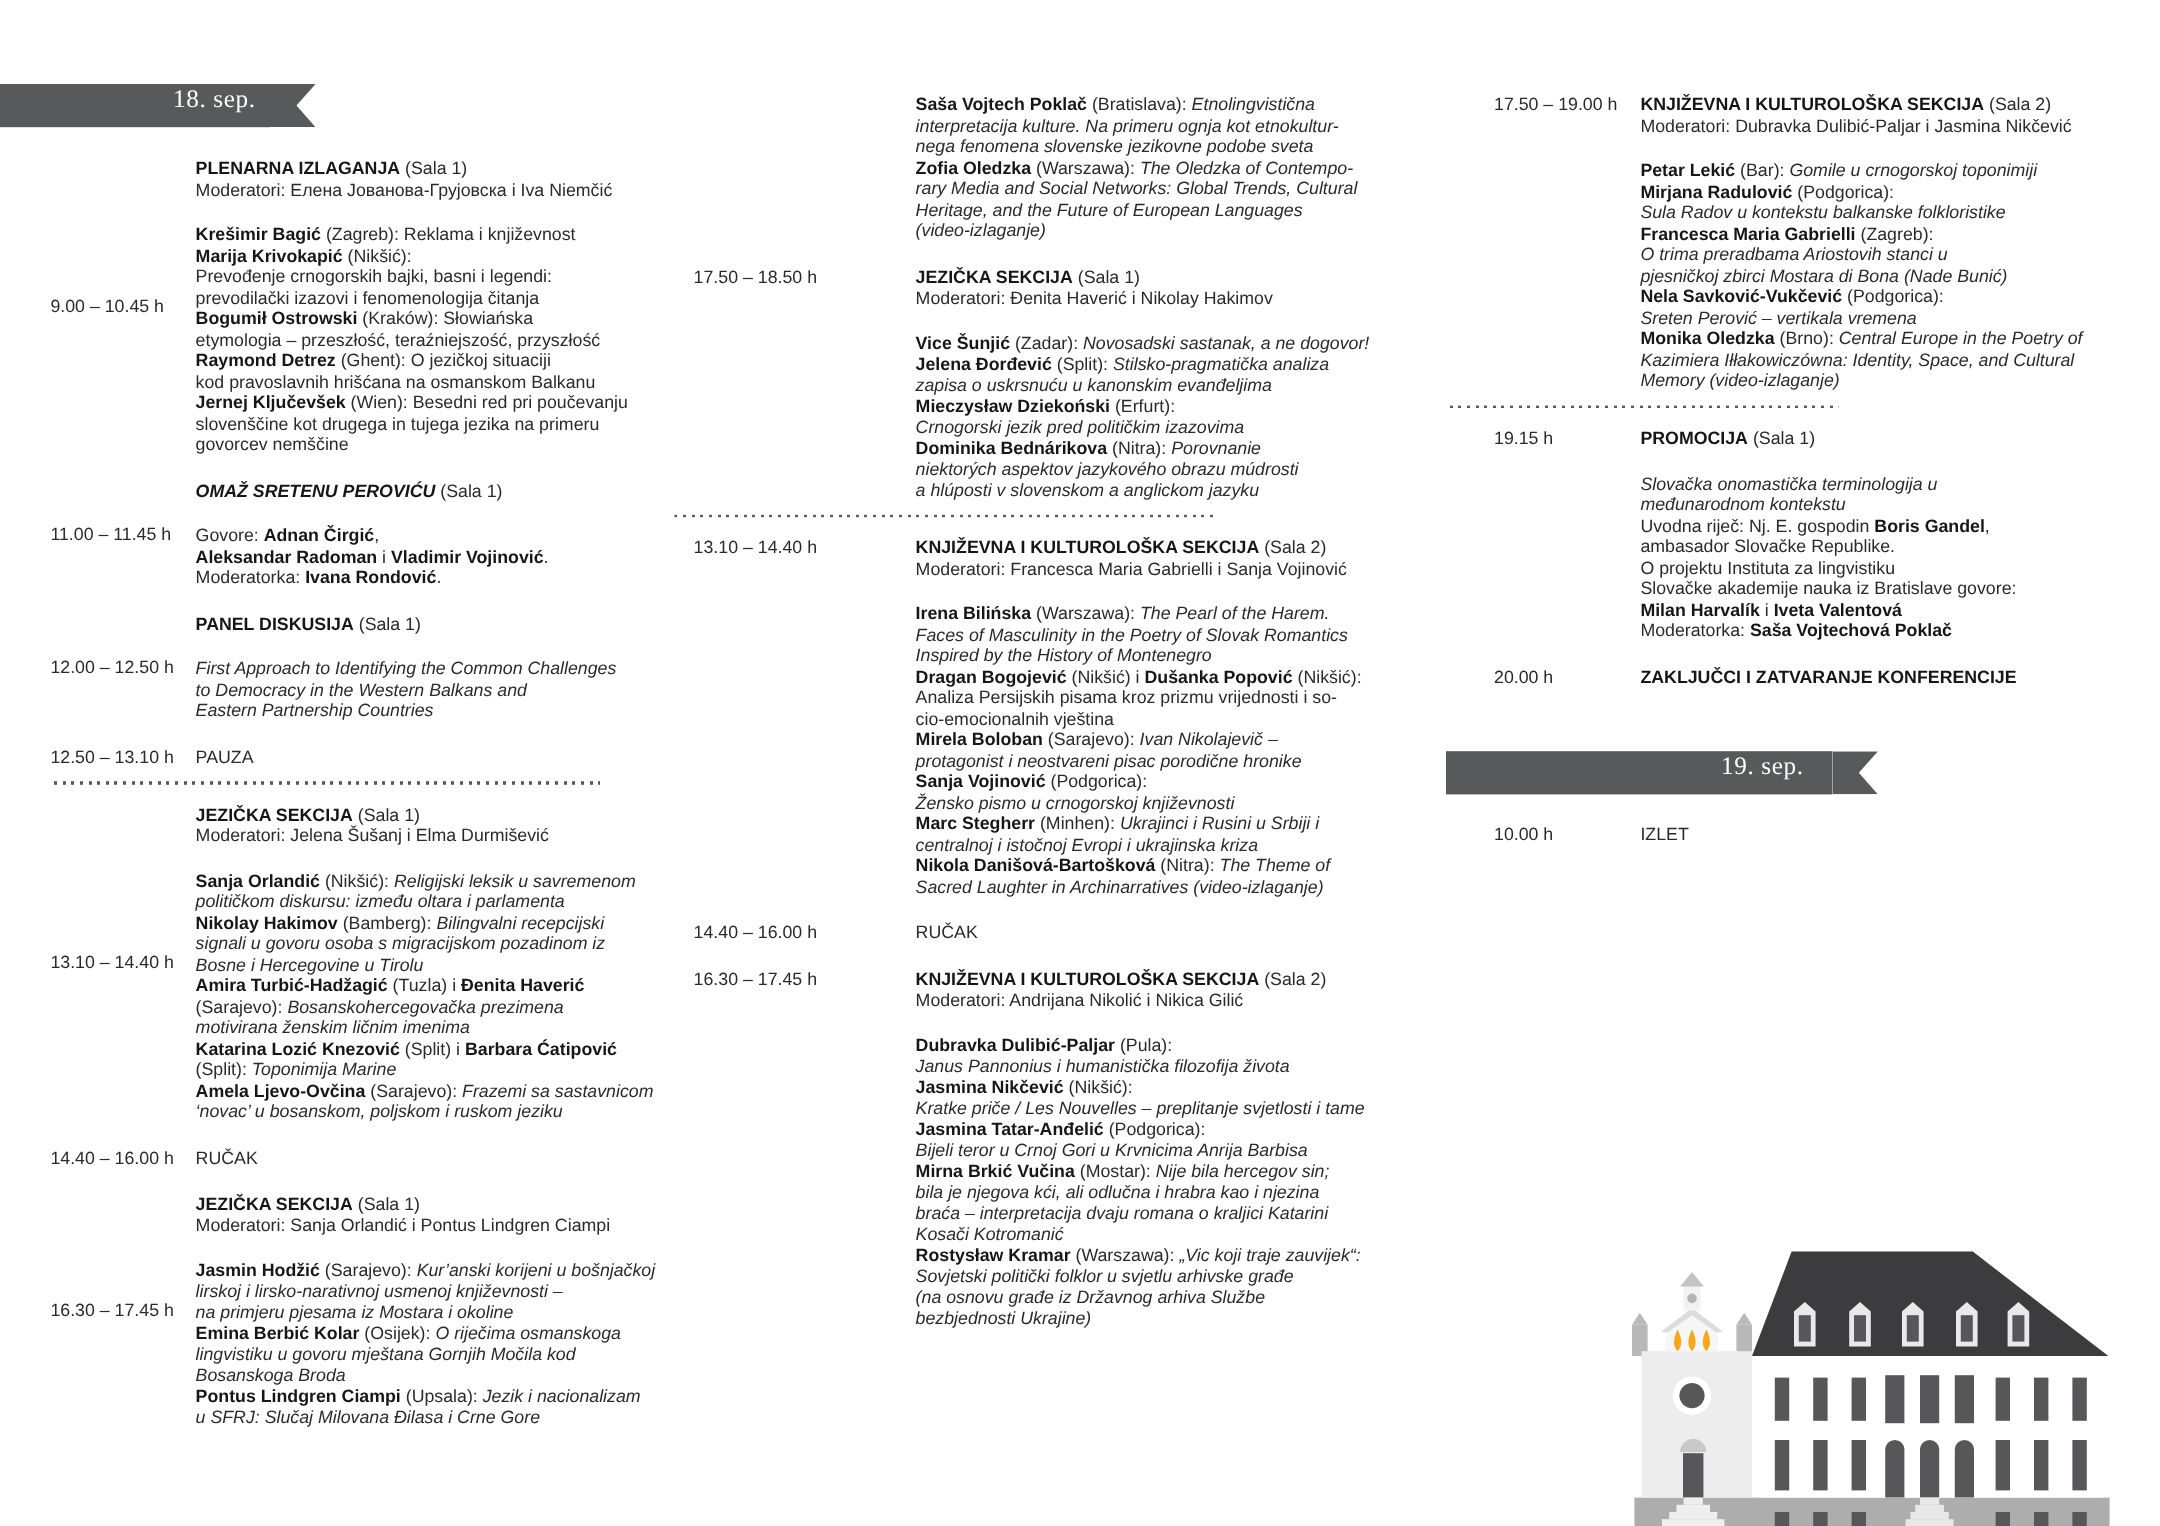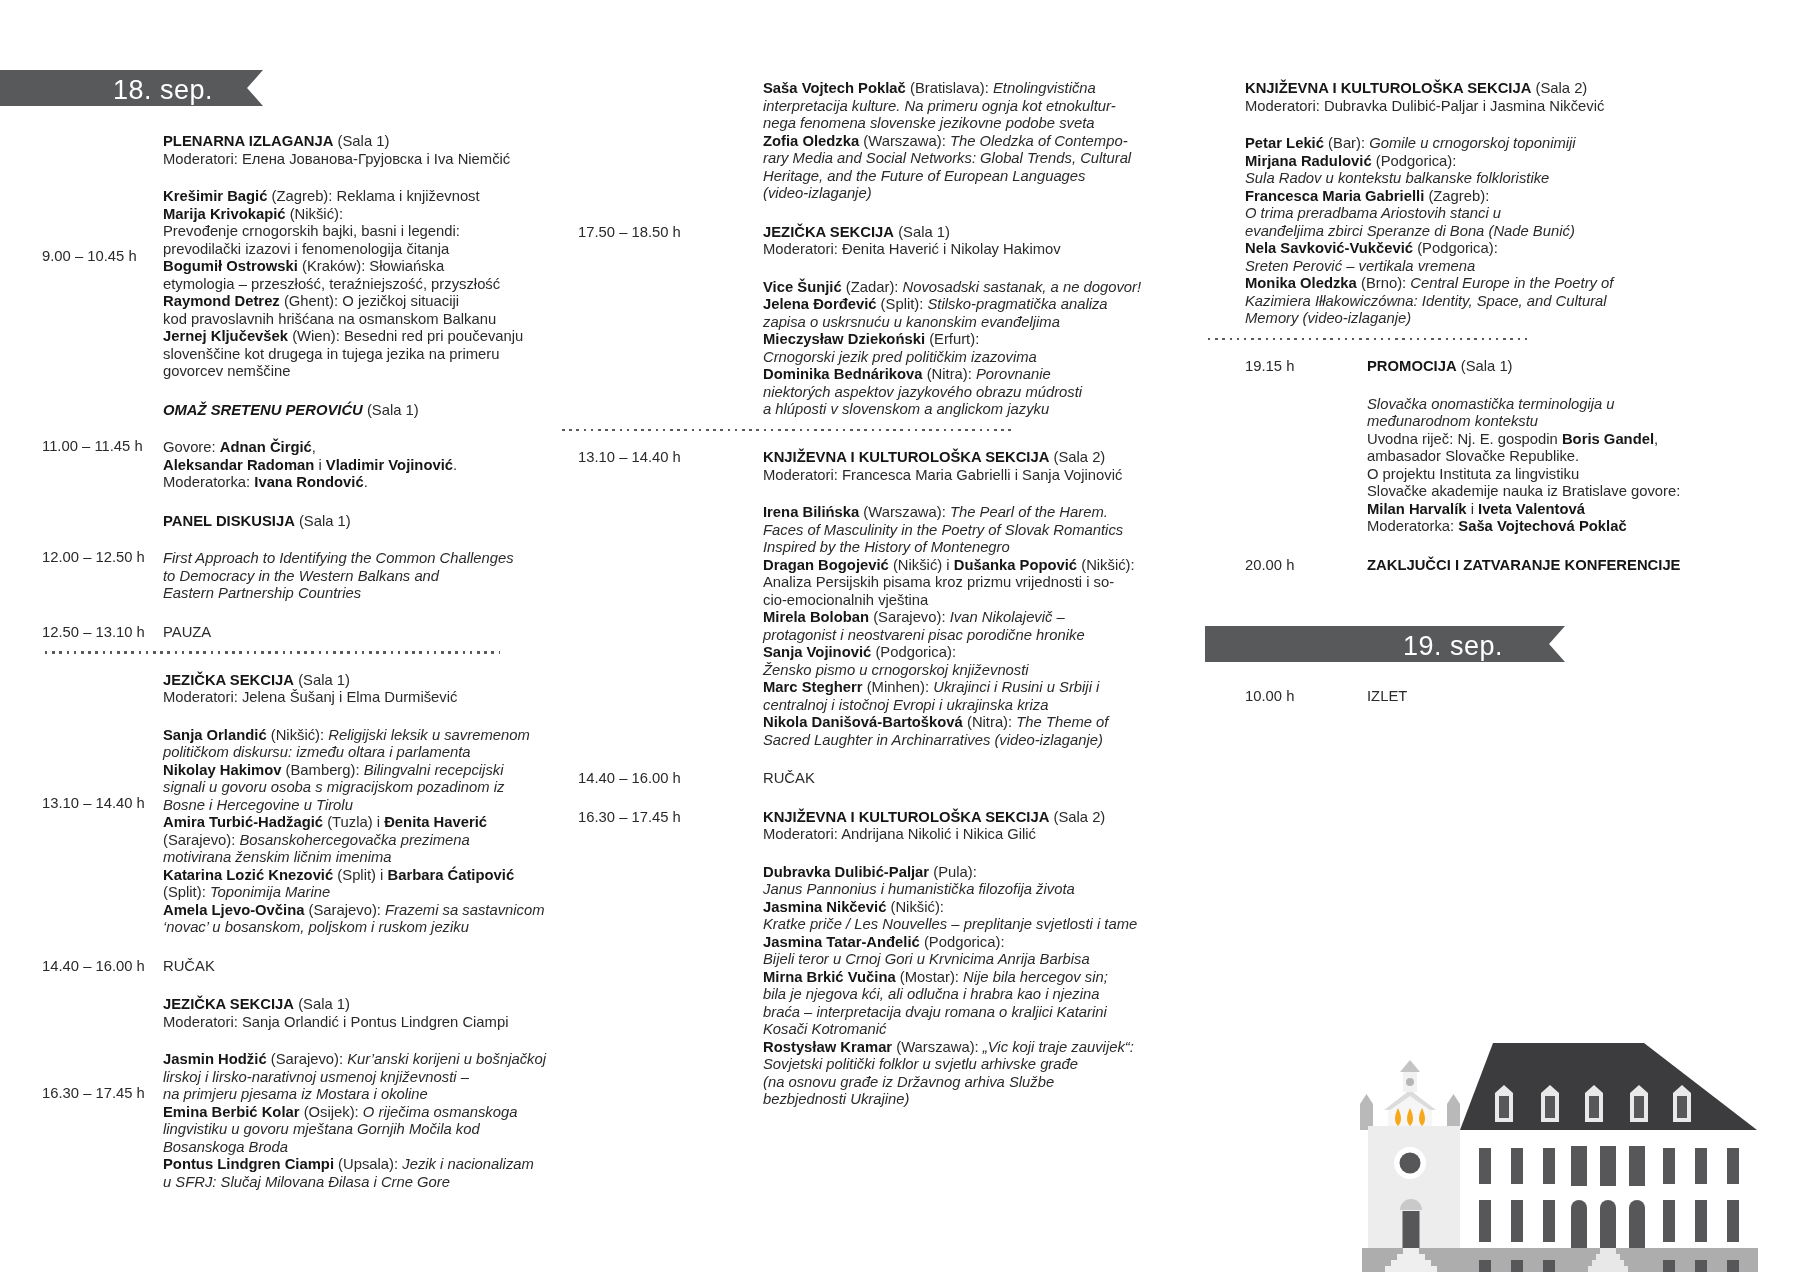--- a/index.html
+++ b/index.html
@@ -32,22 +32,22 @@
   .sg-bi{font-weight:bold;font-style:italic;color:#161616;}
 
   .sep{height:2.5px;margin:10px 0 0 0;
     background:repeating-linear-gradient(90deg,#595a5c 0 2.5px,transparent 2.5px 7.2px);}
   .c1 .sep{margin-left:45px;width:455px;}
   .c2 .sep{margin-left:-16px;width:450px;}
   .c3 .sep{margin-left:-37px;width:324px;}
 
   .banner{
     position:relative;height:36px;background:#58595b;color:#ffffff;
-    display:flex;align-items:flex-end;justify-content:flex-end;
-    font-size:27px;letter-spacing:.5px;box-sizing:border-box;
+    display:flex;align-items:flex-start;justify-content:flex-end;
+    font-size:21px;letter-spacing:.5px;box-sizing:border-box;font-family:Liberation Serif, serif;
   }
   .banner::after{
     content:"";position:absolute;left:100%;top:0;width:38px;height:36px;
     background:#58595b;
     clip-path:polygon(0 0,100% 0,58% 50%,100% 100%,0 100%);
   }
   .c1 .banner{width:225px;padding-right:12px;margin-bottom:27px;}
   .c3 .banner{width:322px;padding-right:24px;margin-left:-40px;margin-top:52px;margin-bottom:26px;}
 
   #building{position:absolute;left:1360px;top:1030px;width:440px;height:242px;}
@@ -225,30 +225,31 @@
           <div class="line"><span class="sg-i">Kosači Kotromanić</span></div>
           <div class="line"><span class="sg-b">Rostysław Kramar</span><span> (Warszawa): </span><span class="sg-i">„Vic koji traje zauvijek“:</span></div>
           <div class="line"><span class="sg-i">Sovjetski politički folklor u svjetlu arhivske građe</span></div>
           <div class="line"><span class="sg-i">(na osnovu građe iz Državnog arhiva Službe</span></div>
           <div class="line"><span class="sg-i">bezbjednosti Ukrajine)</span></div>
         </div>
       </div>
     </div>
     <div class="col c3">
       <div class="event">
+        <div class="time">17.50 – 19.00 h</div>
         <div class="content">
           <div class="line"><span class="sg-b">KNJIŽEVNA I KULTUROLOŠKA SEKCIJA</span><span> (Sala 2)</span></div>
           <div class="line"><span>Moderatori: Dubravka Dulibić-Paljar i Jasmina Nikčević</span></div>
           <div class="gap"></div>
           <div class="line"><span class="sg-b">Petar Lekić</span><span> (Bar): </span><span class="sg-i">Gomile u crnogorskoj toponimiji</span></div>
           <div class="line"><span class="sg-b">Mirjana Radulović</span><span> (Podgorica):</span></div>
           <div class="line"><span class="sg-i">Sula Radov u kontekstu balkanske folkloristike</span></div>
           <div class="line"><span class="sg-b">Francesca Maria Gabrielli</span><span> (Zagreb):</span></div>
           <div class="line"><span class="sg-i">O trima preradbama Ariostovih stanci u</span></div>
-          <div class="line"><span class="sg-i">evanđeljima zbirci Speranze di Bona (Nade Bunić)</span></div>
+          <div class="line"><span class="sg-i">pjesničkoj zbirci Mostara di Bona (Nade Bunić)</span></div>
           <div class="line"><span class="sg-b">Nela Savković-Vukčević</span><span> (Podgorica):</span></div>
           <div class="line"><span class="sg-i">Sreten Perović – vertikala vremena</span></div>
           <div class="line"><span class="sg-b">Monika Oledzka</span><span> (Brno): </span><span class="sg-i">Central Europe in the Poetry of</span></div>
           <div class="line"><span class="sg-i">Kazimiera Iłłakowiczówna: Identity, Space, and Cultural</span></div>
           <div class="line"><span class="sg-i">Memory (video-izlaganje)</span></div>
         </div>
       </div>
       <div class="sep"></div>
       <div class="event">
         <div class="time">19.15 h</div>

